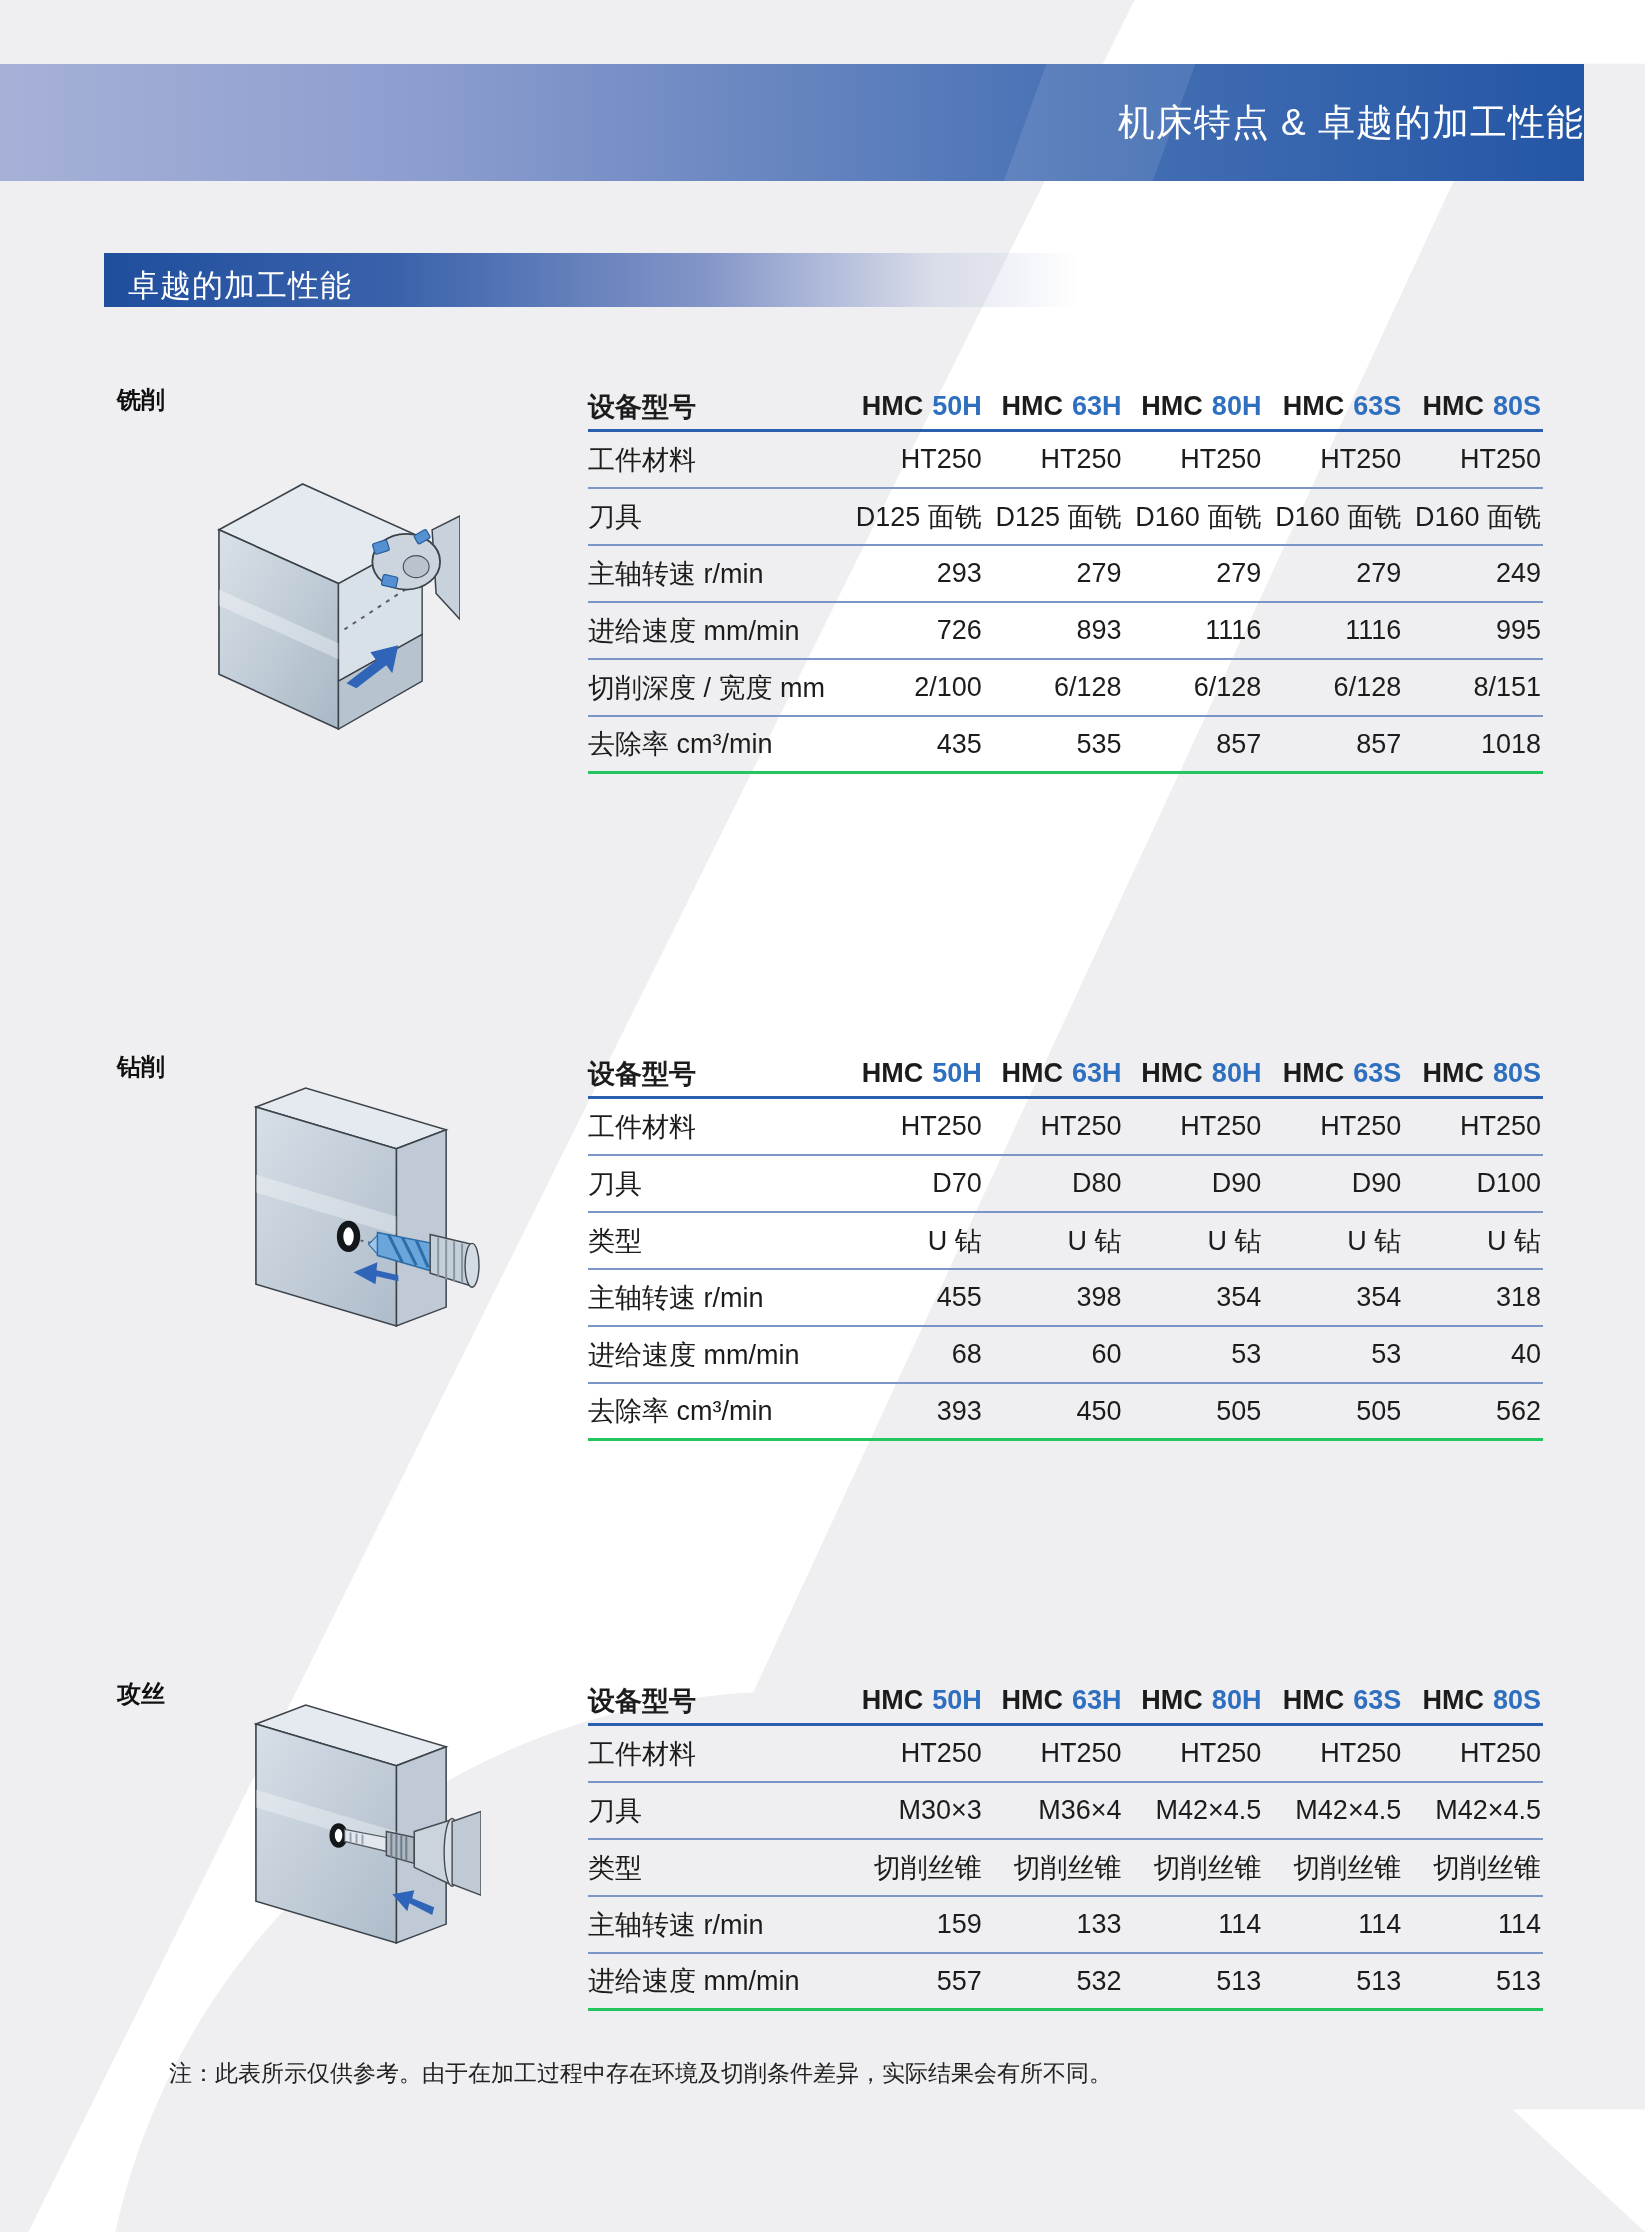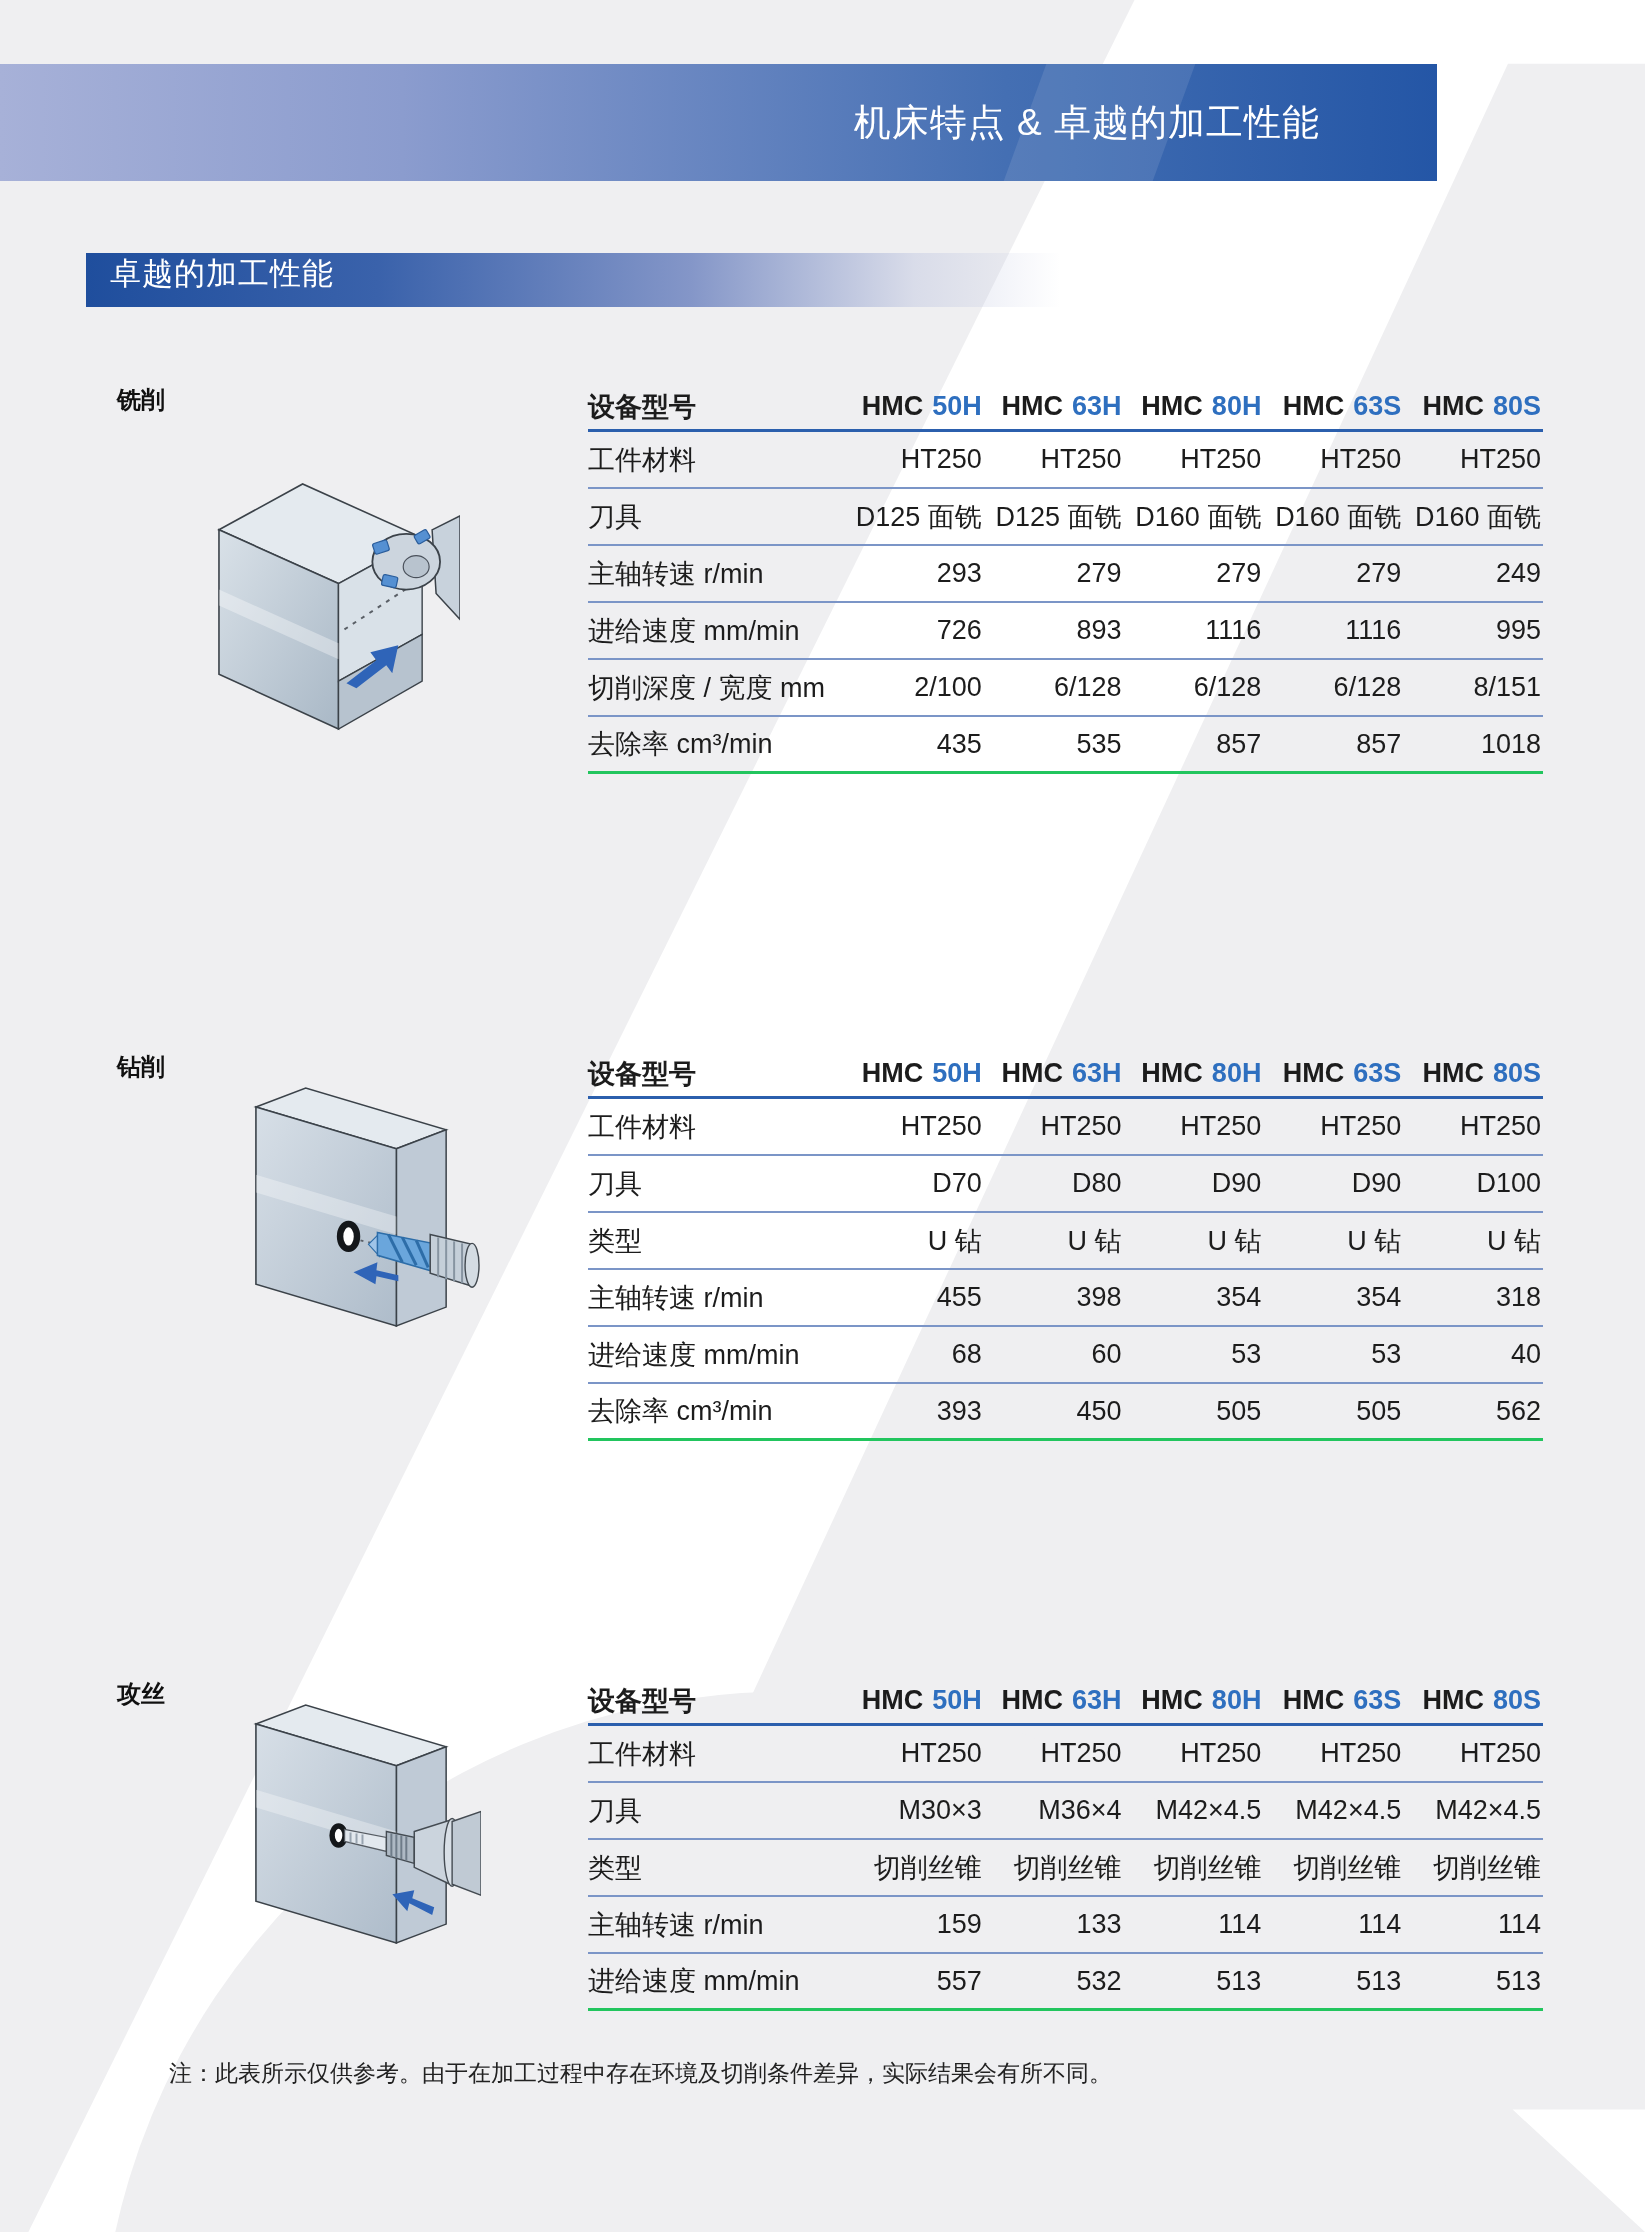--- a/index.html
+++ b/index.html
@@ -6,36 +6,36 @@
   .page{
     position:relative;width:1646px;height:2233px;overflow:hidden;
     background:#efeff1;
     font-family:"Liberation Sans","DejaVu Sans",sans-serif;
     color:#1c1c1c;
   }
   .bg-decor{position:absolute;left:0;top:0;width:1646px;height:2233px;}
 
   
   .banner{
-    position:absolute;left:0;top:64px;width:1437px;height:117px;
+    position:absolute;left:0;top:64px;width:1584px;height:117px;
     background:linear-gradient(90deg,#a7b1d8 0%,#8b9cce 28%,#446fb3 70%,#2456a6 100%);
     display:flex;align-items:center;justify-content:flex-end;
-    padding-right:117px;box-sizing:border-box;
+    box-sizing:border-box;
   }
   .banner::after{
     content:"";position:absolute;left:1025px;top:0;width:149px;height:100%;
     background:rgba(255,255,255,.10);transform:skewX(-20deg);
   }
   .banner-title{color:#fff;font-size:37px;letter-spacing:1px;}
 
   
   .section-bar{
-    position:absolute;left:86px;top:253px;width:975px;height:54px;
+    position:absolute;left:104px;top:253px;width:975px;height:54px;
     background:linear-gradient(90deg,#1f4e9d 0%,#3a62ab 30%,#8496c8 62%,rgba(190,197,224,.45) 85%,rgba(239,239,241,0) 100%);
-    display:flex;align-items:flex-start;padding-left:24px;box-sizing:border-box;
+    display:flex;align-items:flex-end;padding-left:24px;box-sizing:border-box;
   }
   .section-title{color:#fff;font-size:31px;letter-spacing:1px;}
 
   
   .proc{position:absolute;left:0;width:1646px;height:418px;}
   #sec-milling{top:384px;}
   #sec-drilling{top:1051px;}
   #sec-tapping{top:1678px;}
   .proc-label{position:absolute;left:117px;top:0;margin:0;font-size:24px;font-weight:bold;color:#101010;}
   .illus{position:absolute;}

